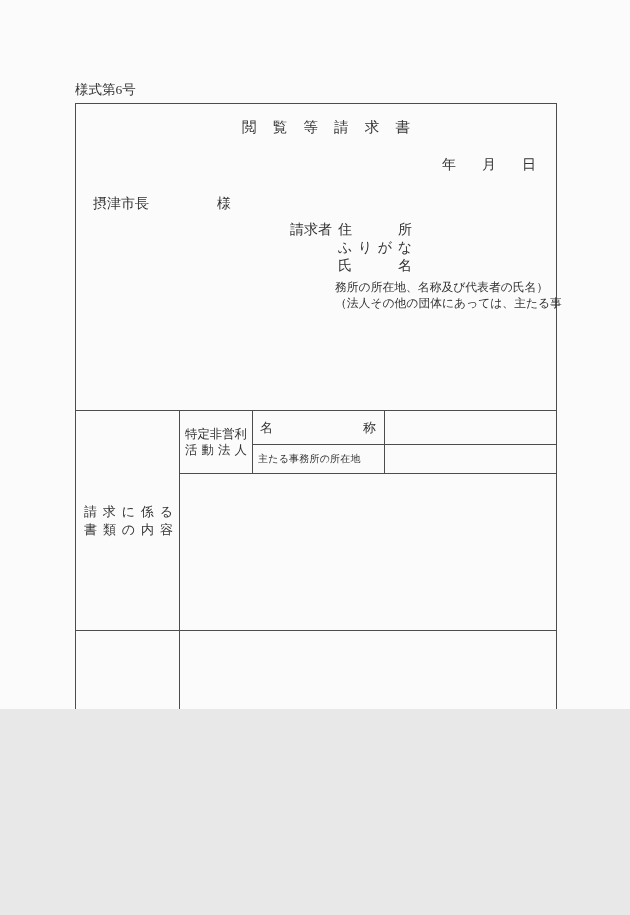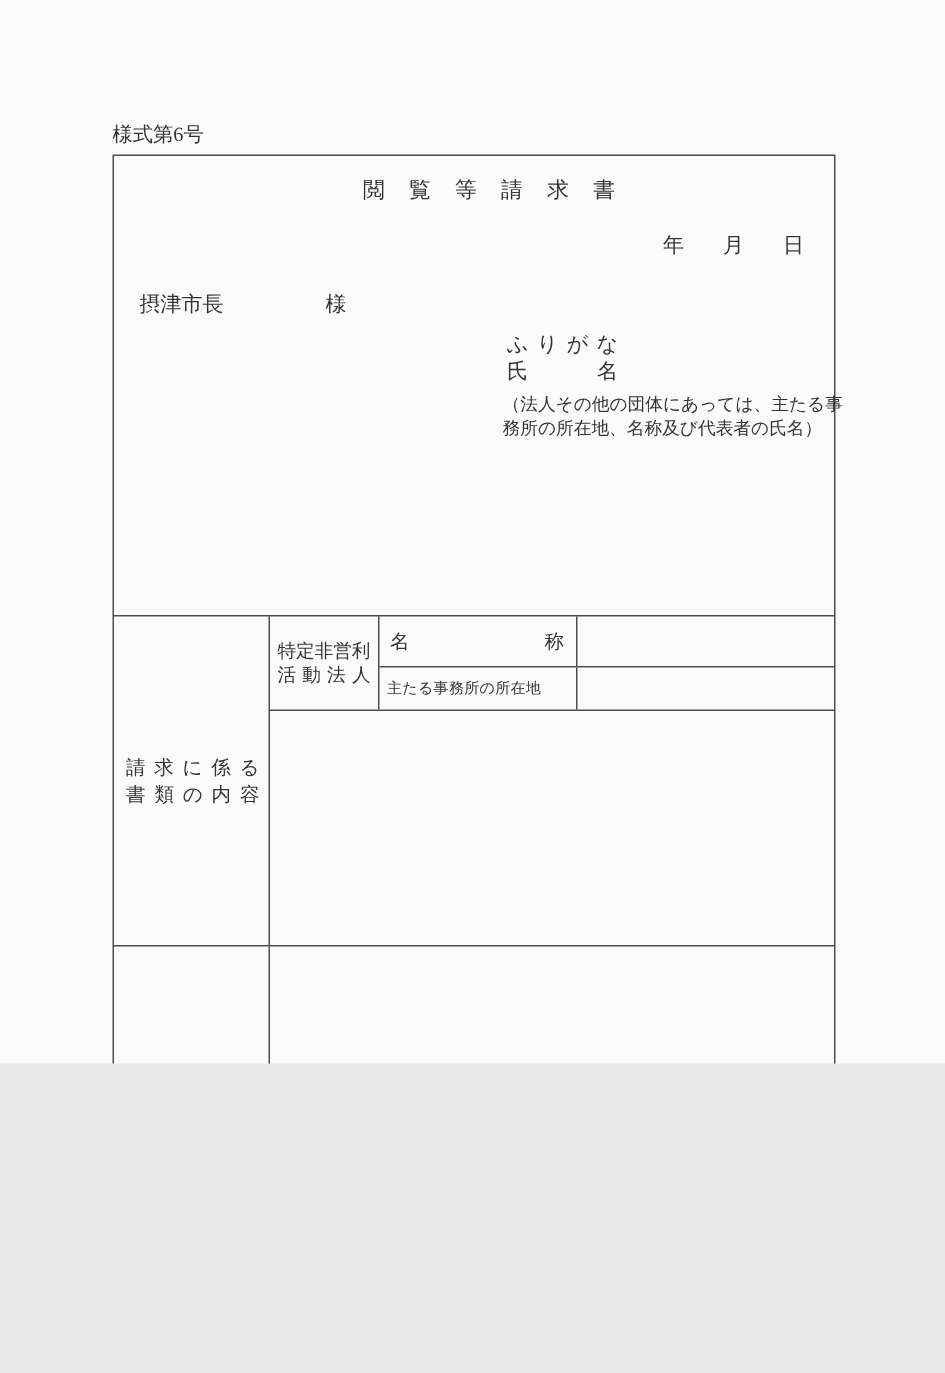--- a/index.html
+++ b/index.html
@@ -138,36 +138,43 @@
           <span>日</span>
         </div>
 
       <div class="abs addressee">
         <span>摂津市長</span>
         <span>様</span>
       </div>
 
       <div class="abs requester">
         <div class="req-row">
+          <span class="req-label">請求者</span>
+          <span class="req-field jchars">
+              <span>住</span>
+              <span>所</span>
+            </span>
+        </div>
+        <div class="req-row">
           <span class="req-field jchars req-indent">
               <span>ふ</span>
               <span>り</span>
               <span>が</span>
               <span>な</span>
             </span>
         </div>
         <div class="req-row">
           <span class="req-field jchars req-indent">
               <span>氏</span>
               <span>名</span>
             </span>
         </div>
         <div class="corp-note">
+          <div>務所の所在地、名称及び代表者の氏名）</div>
           <div>（法人その他の団体にあっては、主たる事</div>
-          <div>務所の所在地、名称及び代表者の氏名）</div>
         </div>
       </div>
 
 
       <div class="abs grid">
 
         <div class="sec1">
           <div class="col-label">
             <div class="jchars">
                 <span>請</span>

